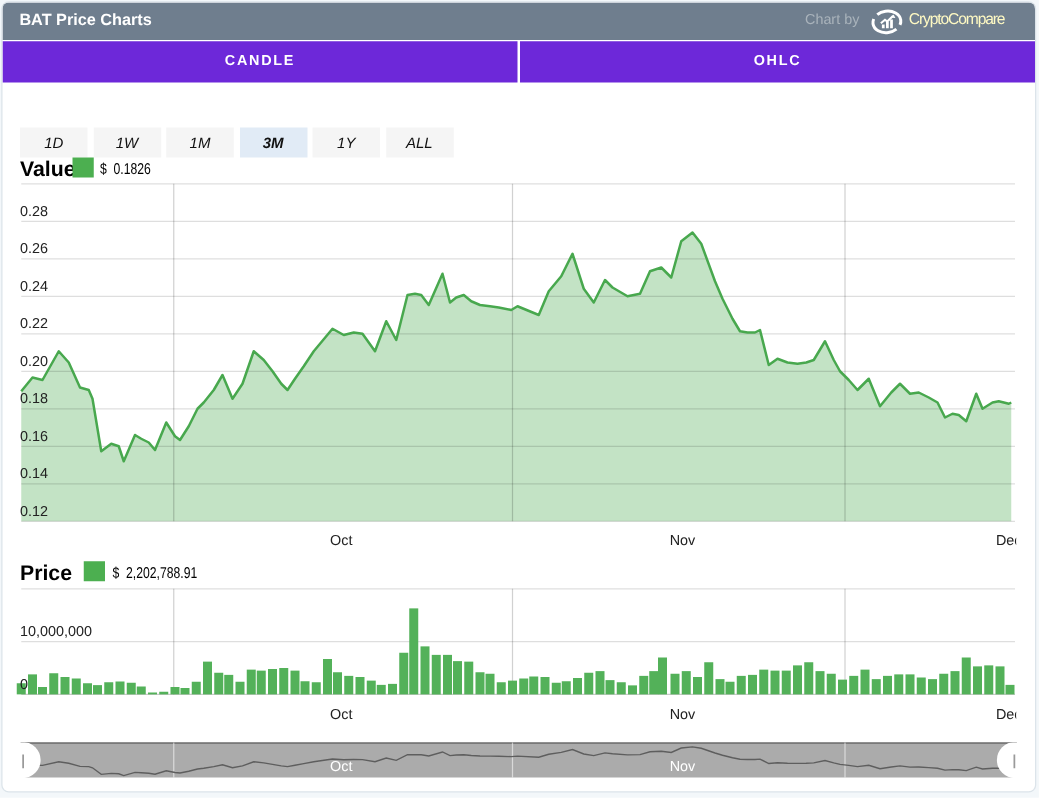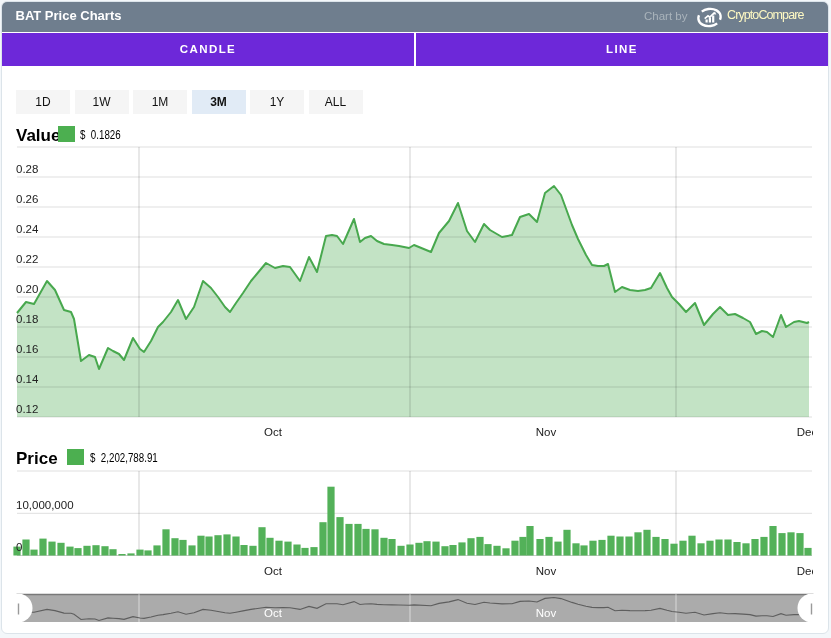--- a/index.html
+++ b/index.html
@@ -7,21 +7,21 @@
   #hdr { position:absolute; left:0; top:0; width:100%; height:29.5px; background:#6f7e8e; }
   #hdr .t { position:absolute; left:13.5px; top:6px; color:#fff; font-size:13px; font-weight:bold; }
   #hdr .by { position:absolute; left:642px; top:8px; color:#a9b3bb; font-size:11.5px; }
   #hdr .cc { position:absolute; left:725px; top:6px; color:#fef9c3; font-size:12.5px; font-weight:normal; letter-spacing:-0.9px; }
   #cclogo { left:691px; top:4px; }
   #tabs { position:absolute; left:0; top:31px; width:100%; height:33px; display:flex; }
   #tabs div { flex:1; margin-right:2px; background:#6d28d9; color:#fff; font-size:11.5px;
               font-weight:bold; letter-spacing:1.4px; text-align:center; line-height:33px; }
   #tabs div:last-child { margin-right:0; }
   #tabs div.on { background:#6f7e8e; }
-  .btns { position:absolute; left:14px; top:88px; height:24px; }
+  .btns { position:absolute; left:14px; top:100px; height:24px;font-style:italic; }
   .btns span { display:inline-block; width:54px; height:24px; margin-right:4.5px; background:#f5f5f5;
                font-size:12px; color:#111; text-align:center; line-height:24px; }
   .btns span.on { background:#e1ebf6; font-weight:bold; }
   .legend { position:absolute; left:14px; height:17px; font-size:12.5px; color:#000; }
   .legend b { font-weight:bold; font-size:17px; }
   .legend .sw { position:absolute; top:0px; width:17px; height:16px; background:#4caf50; }
   .legend .val { position:absolute; top:1.5px; white-space:pre; transform:scaleX(0.78); transform-origin:0 50%; }
   .ax { font-size:11.5px; fill:#222; font-family:"Liberation Sans",sans-serif; }
   .axw { font-size:11.5px; fill:#fff; font-family:"Liberation Sans",sans-serif; }
   svg { position:absolute; left:0; display:block; }
@@ -36,21 +36,21 @@
       <g transform="rotate(-8 16.5 11.5)">
         <ellipse cx="16.5" cy="11.5" rx="11.2" ry="8.6" fill="none" stroke="#fff" stroke-width="2.4" stroke-dasharray="26.5 4.5 26.5 4.5" stroke-dashoffset="53.5"></ellipse>
       </g>
       <path d="M12.5 16.5 L12.5 13.5 L14.7 13.5 L14.7 16.5 Z M15.8 16.5 L15.8 11.6 L18 11.6 L18 16.5 Z M19.1 16.5 L19.1 9.6 L21.3 9.6 L21.3 16.5 Z" fill="#fff"></path>
       <path d="M11.7 12.6 L15 9.8 L16.8 11.2 L21.5 6.6" stroke="#fff" stroke-width="1.7" fill="none"></path>
       <path d="M21.9 5.6 L23.3 8.4 L19.9 8.2 Z" fill="#fff"></path>
     </svg>
   </div>
   <div id="tabs">
       <div>CANDLE</div>
-      <div>LINE</div>
+      <div>OHLC</div>
     </div>
   <div class="btns">
     <span>1D</span><span>1W</span><span>1M</span><span class="on">3M</span><span>1Y</span><span>ALL</span>
   </div>
   <div class="legend" style="top:124px;"><b>Value</b>
     <span class="sw" style="left:42px;"></span><span class="val" style="left:63.5px;">$  0.1826</span></div>
   <div class="legend" style="top:447px;"><b>Price</b>
     <span class="sw" style="left:51px;"></span><span class="val" style="left:73.5px;">$  2,202,788.91</span></div>
 
   <svg style="top:0;" width="829" height="632" viewBox="2 2 829 632">

